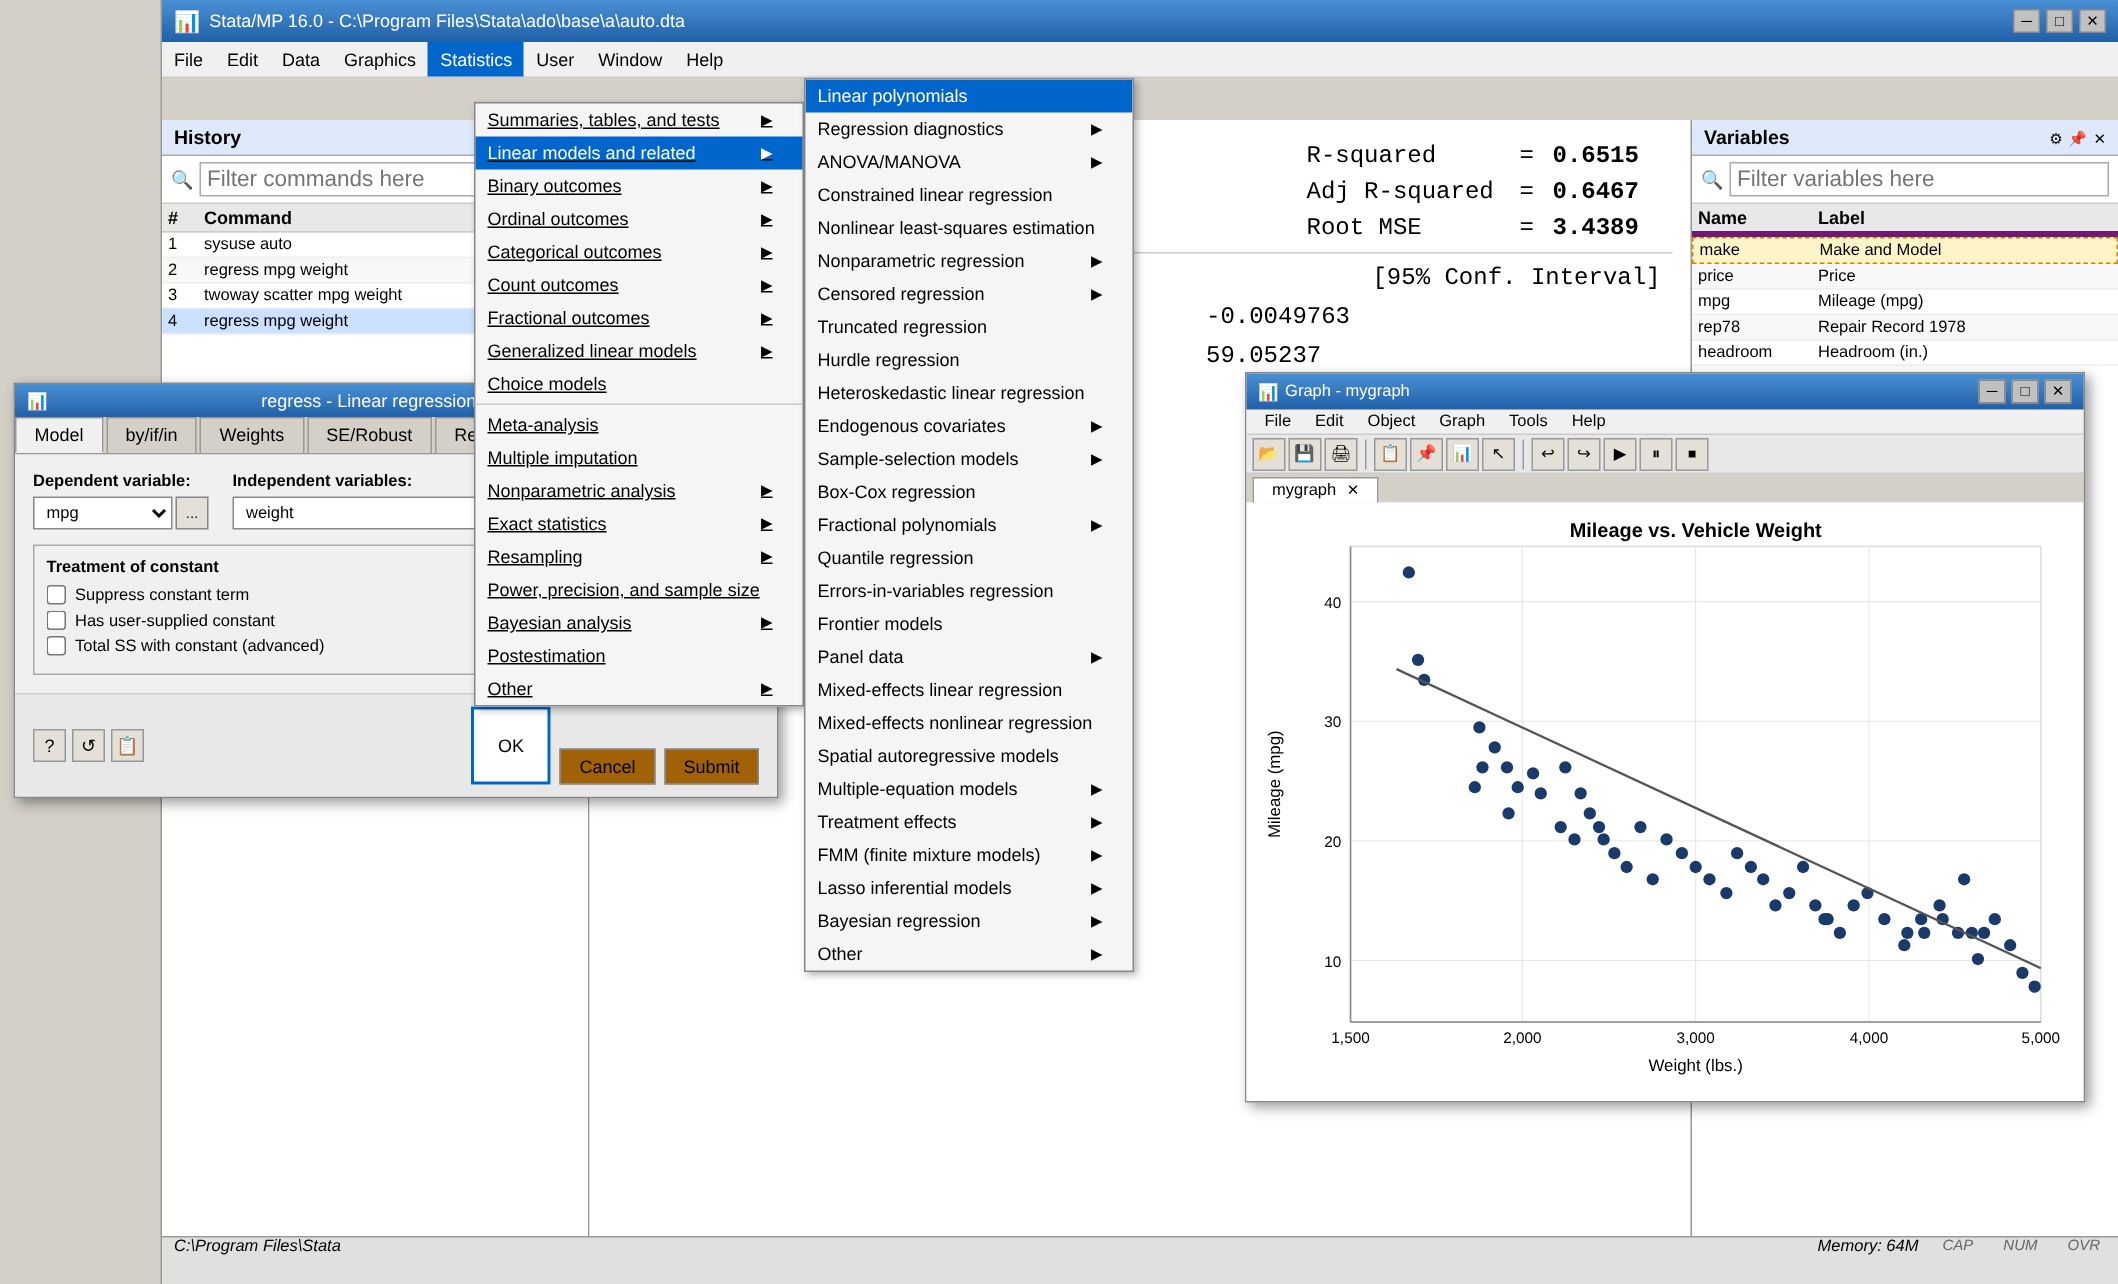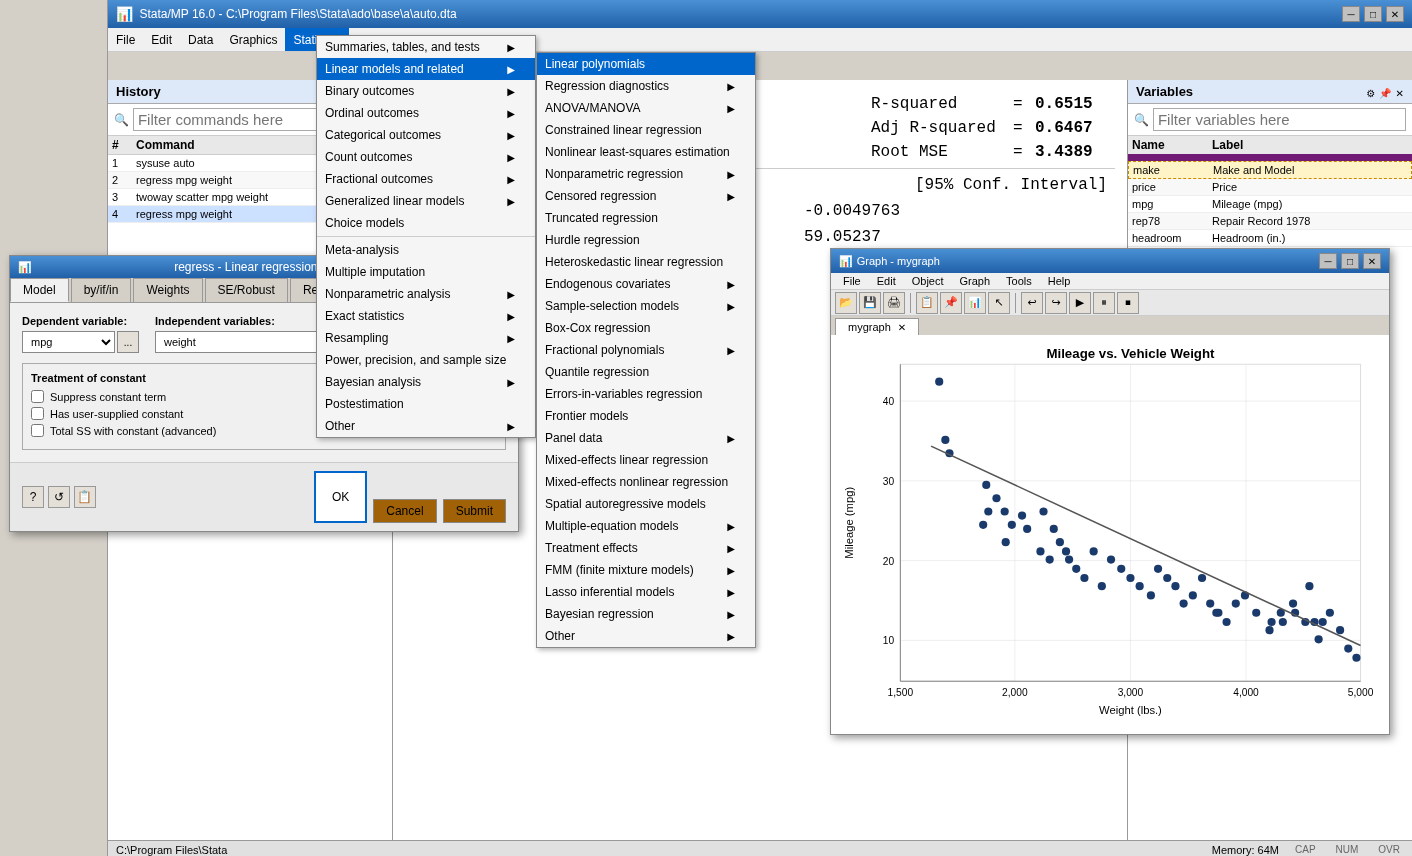--- a/index.html
+++ b/index.html
@@ -139,21 +139,21 @@
       background: #ffffff;
       border-left: 1px solid #999;
       display: flex;
       flex-direction: column;
     }
     .variables-table { flex: 1; overflow-y: auto; }
     .var-header {
       display: grid;
       grid-template-columns: 80px 1fr;
       background: #e8e8e8;
-      border-bottom: 7px solid #701a75;
+      border-bottom: 4px solid #701a75;
       padding: 2px 4px;
       font-weight: bold;
     }
     .var-row {
       display: grid;
       grid-template-columns: 80px 1fr;
       padding: 2px 4px;
       border-bottom: 1px solid #eee;
       font-size: 11px;
     }
@@ -374,27 +374,28 @@
     
     .scatter-container {
       width: 100%;
       height: 380px;
     }
 
     
     .status-bar {
       position: absolute;
       bottom: 0; left: 108px; right: 0;
-      height: 16px;
+      height: 32px;
       background: #e0e0e0;
       border-top: 1px solid #999;
       display: flex;
-      align-items: flex-end;
+      align-items: flex-start;
       padding: 0 8px;
       font-size: 11px;
+      font-style: italic;
     }
     .status-left { flex: 1; }
     .status-right { display: flex; gap: 12px; }
     .status-indicator {
       padding: 0 4px;
       font-size: 10px;
       color: #666;
     }
 
     
@@ -558,21 +559,21 @@
         <span>Repair Record 1978</span>
       </div>
       <div class="var-row">
         <span>headroom</span>
         <span>Headroom (in.)</span>
       </div>
     </div>
   </div>
 </div>
 
-<div class="menu-dropdown dropdown-l1" style="top:35px; left:316px;">
+<div class="menu-dropdown dropdown-l1" style="top:68px; left:316px;text-decoration:underline;">
   <div class="dropdown-item">
     <span>Summaries, tables, and tests</span>
     <span class="submenu-arrow">▶</span>
   </div>
   <div class="dropdown-item highlighted">
     <span>Linear models and related</span>
     <span class="submenu-arrow">▶</span>
   </div>
   <div class="dropdown-item">
     <span>Binary outcomes</span>

